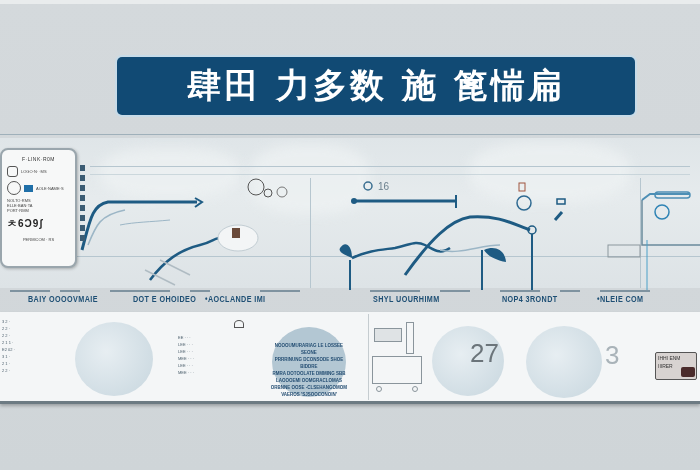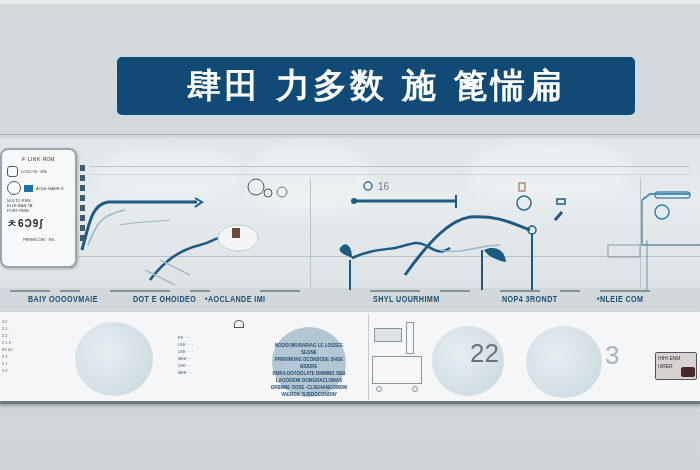--- a/index.html
+++ b/index.html
@@ -222,21 +222,21 @@
   <div class="circle-text" style="left:270px;top:30px;width:78px;">
     <div>NOOOUMURARIAG LE LOSSEE SEONE</div>
     <div>PRRRINUNG DCONSODE SHOE BIDDRE</div>
     <div>RMRA  DOTOOLATE DMMING SBB</div>
     <div>LAOOOEMI OOMGRACLOMAS</div>
     <div>ORBNNE OOSE ·CLSEHANGOMOM</div>
     <div>VAEROS 'SJSOOCONOIN'</div>
   </div>
   <div class="vline" style="left:368px;top:2px;height:86px;background:#c5ccd0;"></div>
   <div class="circle" style="left:432px;top:14px;width:72px;height:70px;"></div>
-  <div class="numeral" style="left:470px;top:26px;color:#6b747a;">22</div>
+  <div class="numeral" style="left:470px;top:26px;color:#6b747a;">27</div>
   <div class="circle" style="left:526px;top:14px;width:76px;height:72px;"></div>
   <div class="numeral" style="left:605px;top:28px;">3</div>
 </div>
 
 <div class="machine">
   <div class="m" style="left:4px;top:6px;width:28px;height:14px;background:#dfe3e5;"></div>
   <div class="m" style="left:36px;top:0px;width:8px;height:32px;"></div>
   <div class="m" style="left:2px;top:34px;width:50px;height:28px;"></div>
   <div class="m" style="left:6px;top:64px;width:6px;height:6px;border-radius:50%;"></div>
   <div class="m" style="left:42px;top:64px;width:6px;height:6px;border-radius:50%;"></div>

